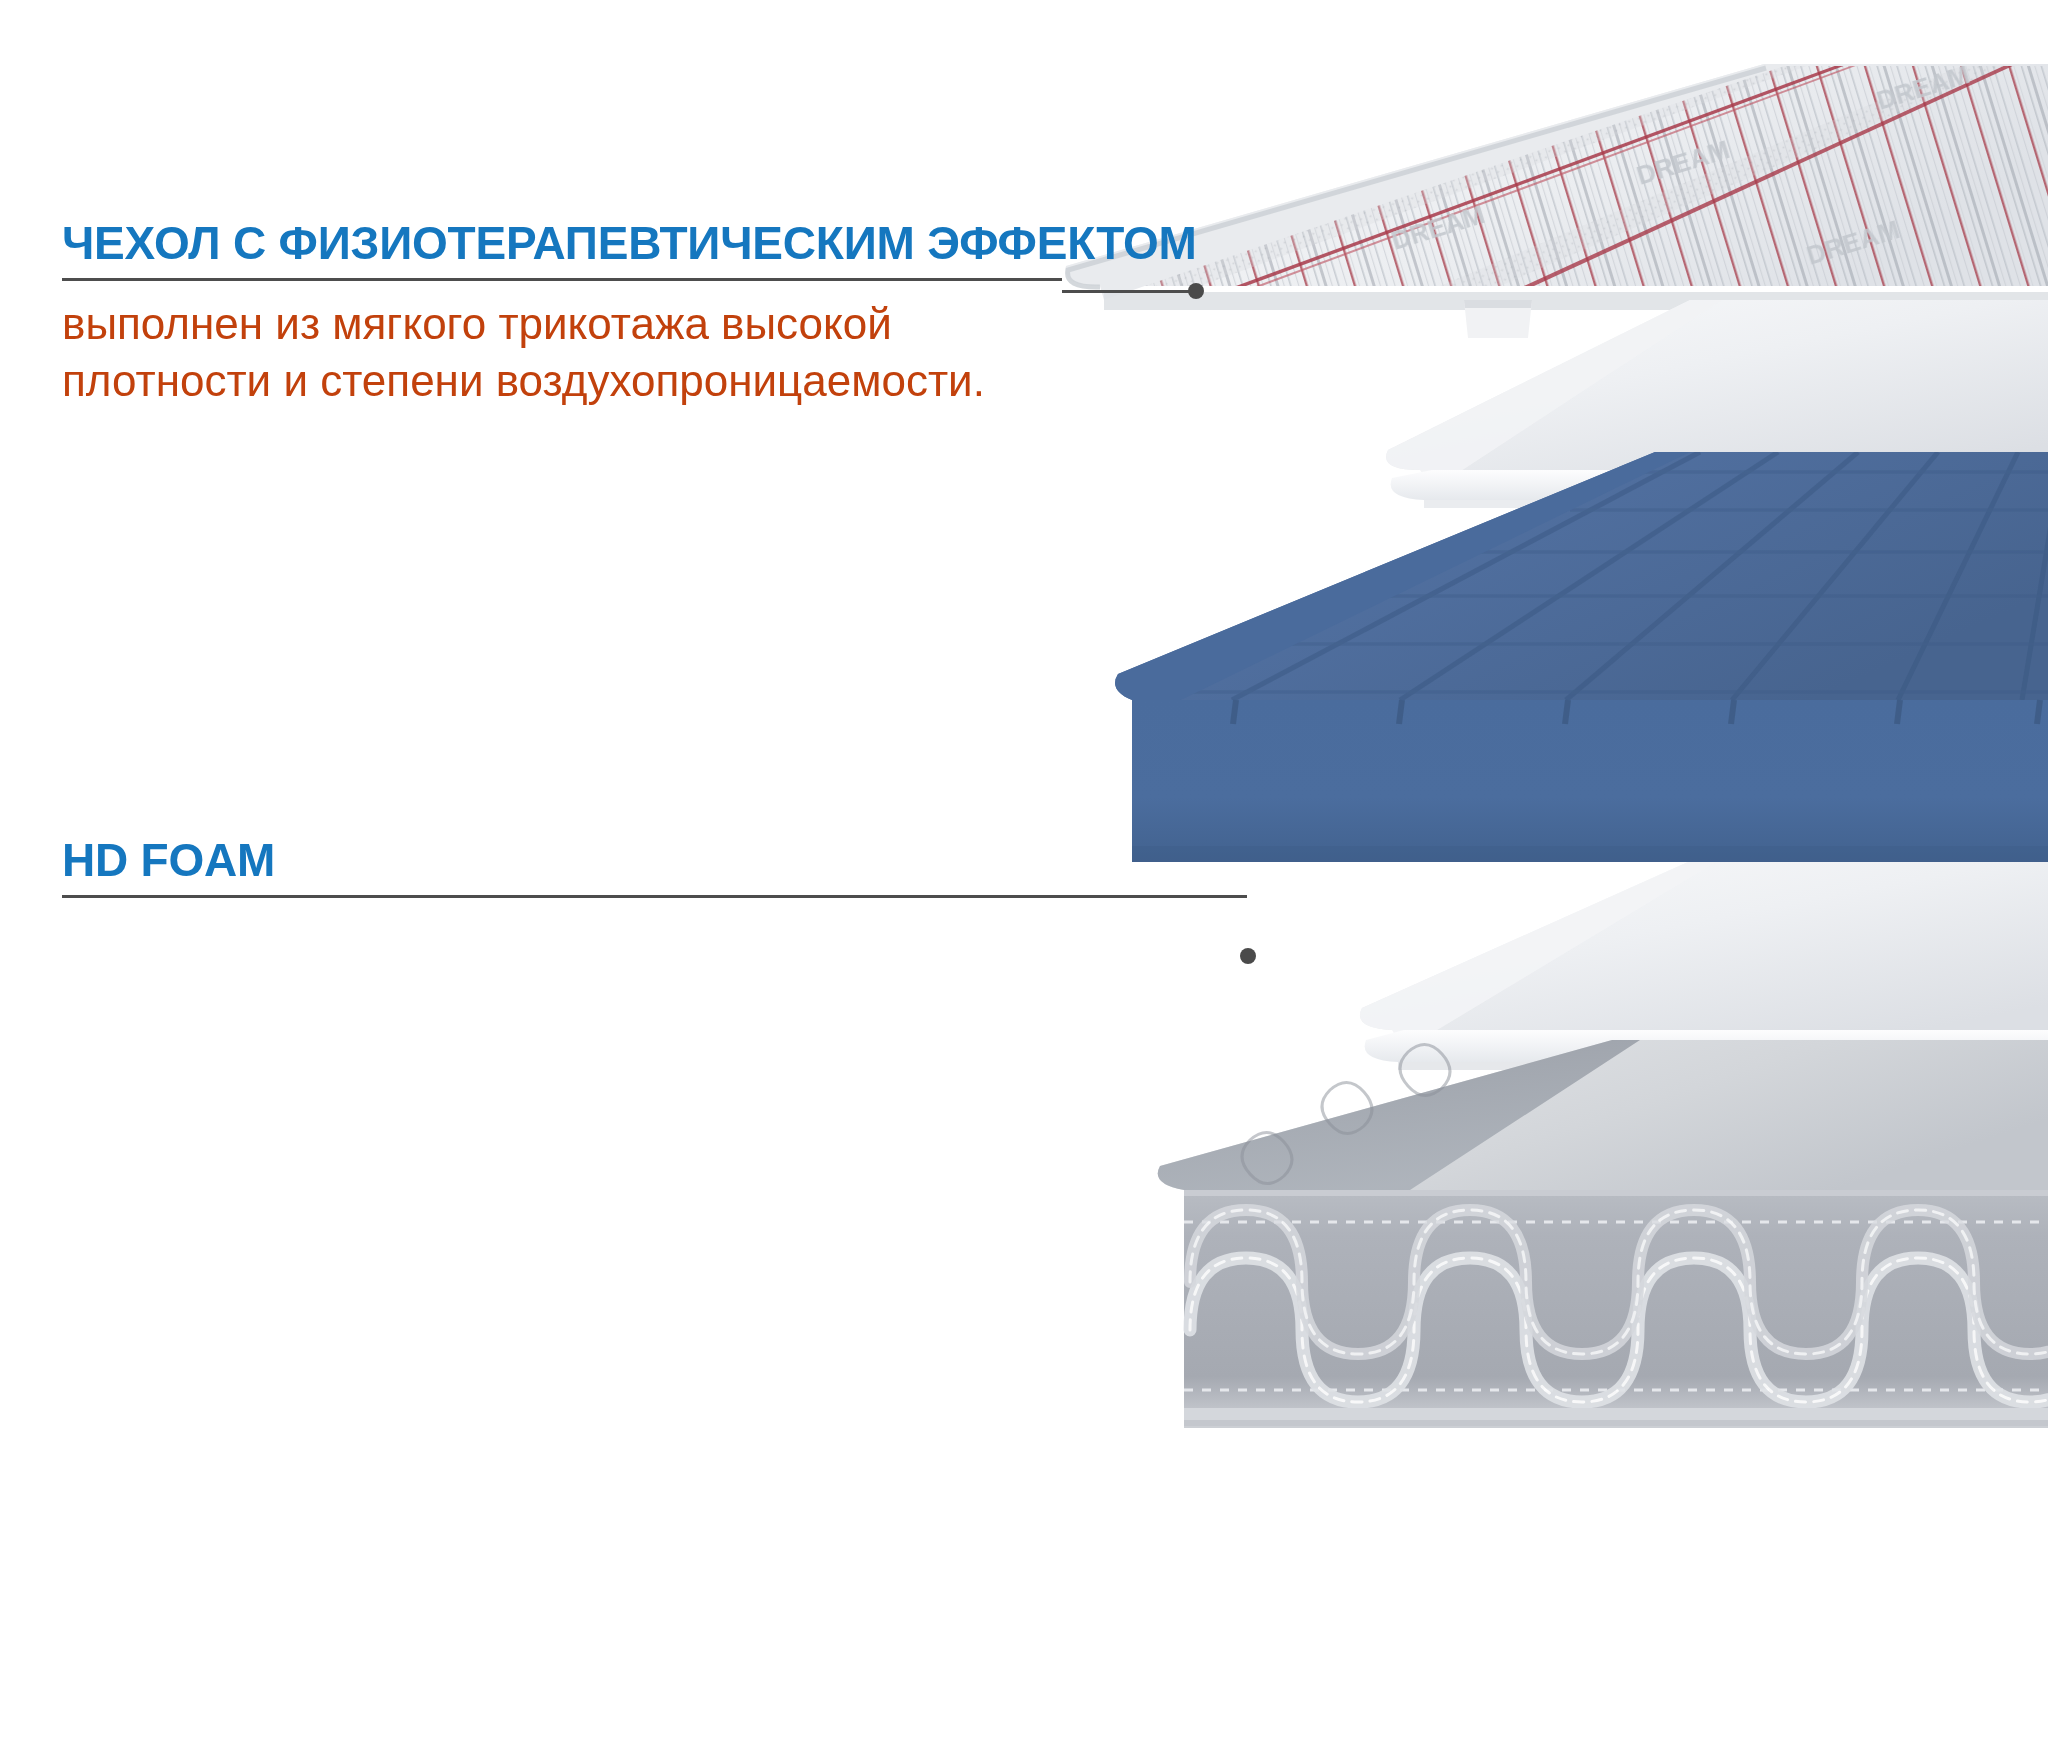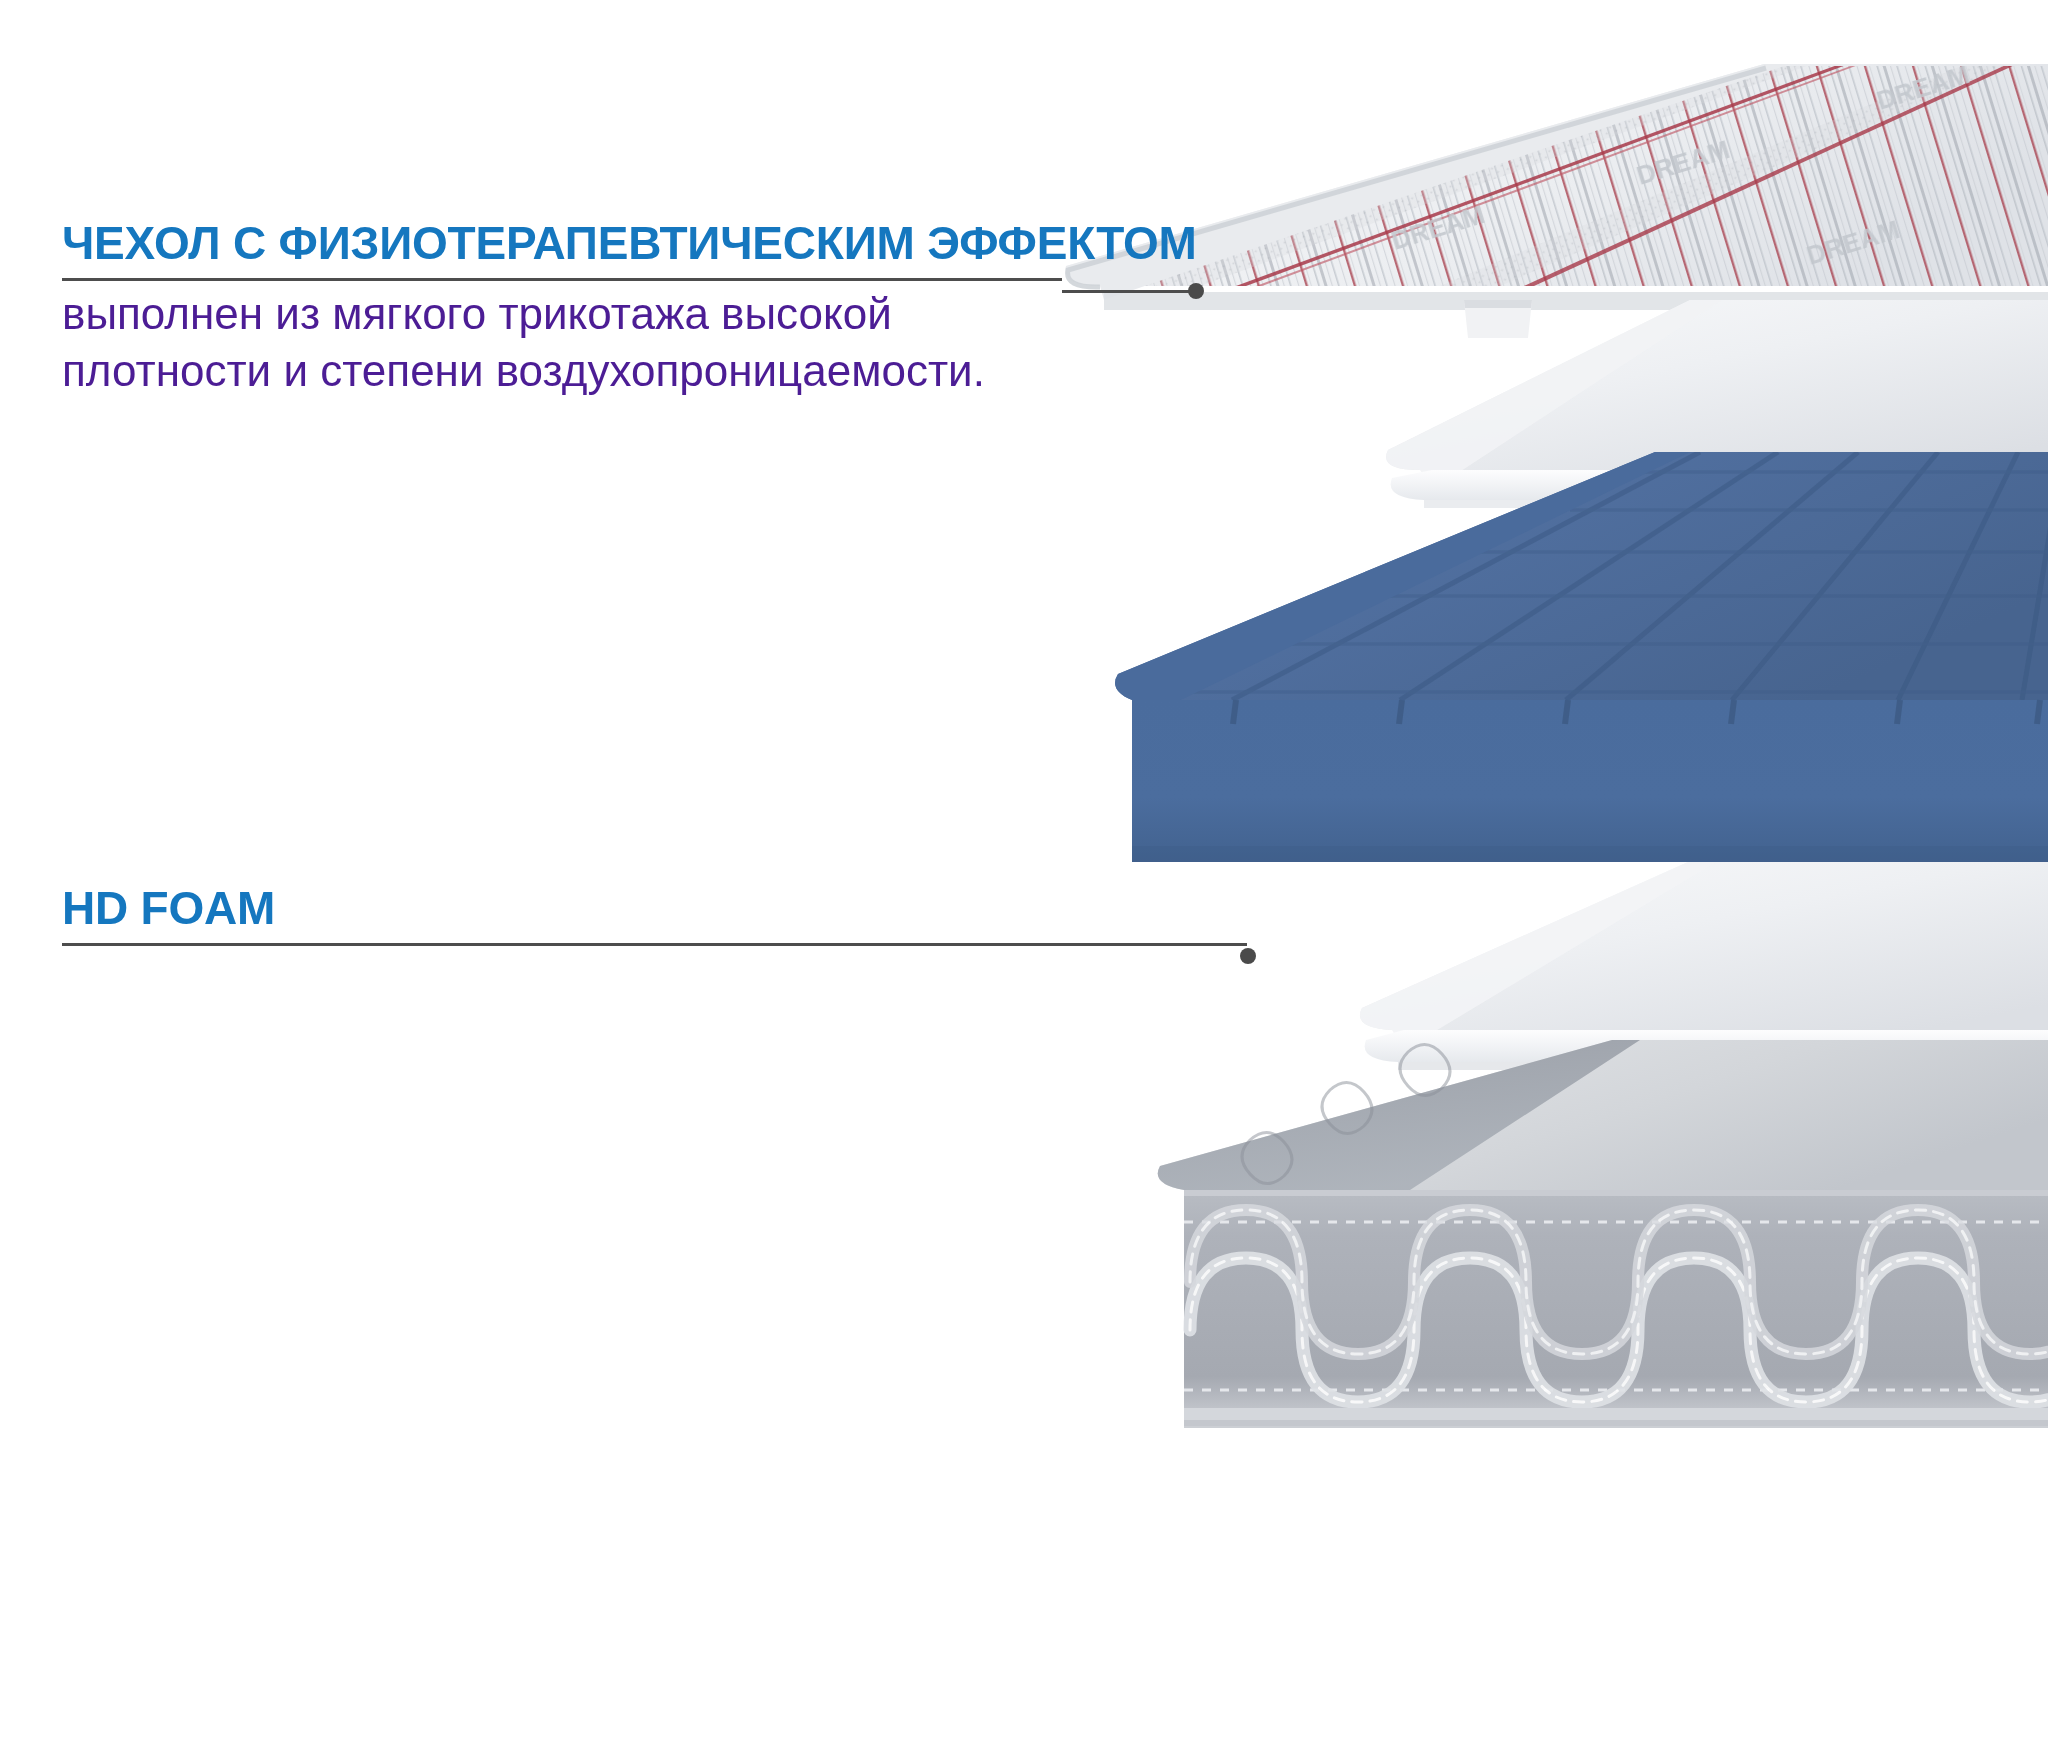--- a/index.html
+++ b/index.html
@@ -23,35 +23,35 @@
     letter-spacing:-0.2px;
     white-space:nowrap;
     line-height:1.0;
   }
   .callout .rule{
     height:3px;
     background:#4d4d4d;
     margin-top:12px;
   }
   .callout .body{
-    color:#4c1d95;
+    color:#c2410c;
     font-weight:400;
     line-height:1.30;
-    margin-top:4px;
+    margin-top:14px;
     white-space:pre-line;
   }
 
   
   #callout-cover{left:62px; top:220px; width:1000px;}
   #callout-cover .heading{font-size:46px;text-align:center;}
   #callout-cover .rule{width:1000px;}
   #callout-cover .body{font-size:44px;}
 
   
-  #callout-foam{left:62px; top:885px; width:1185px;}
+  #callout-foam{left:62px; top:837px; width:1185px;}
   #callout-foam .heading{font-size:46px;}
   #callout-foam .rule{width:1185px;}
   #callout-foam .body{font-size:44px;}
 
   
   .leader{position:absolute;height:3px;background:#4d4d4d;}
   .leader-dot{
     position:absolute;width:16px;height:16px;border-radius:50%;
     background:#4a4a4a;
   }

